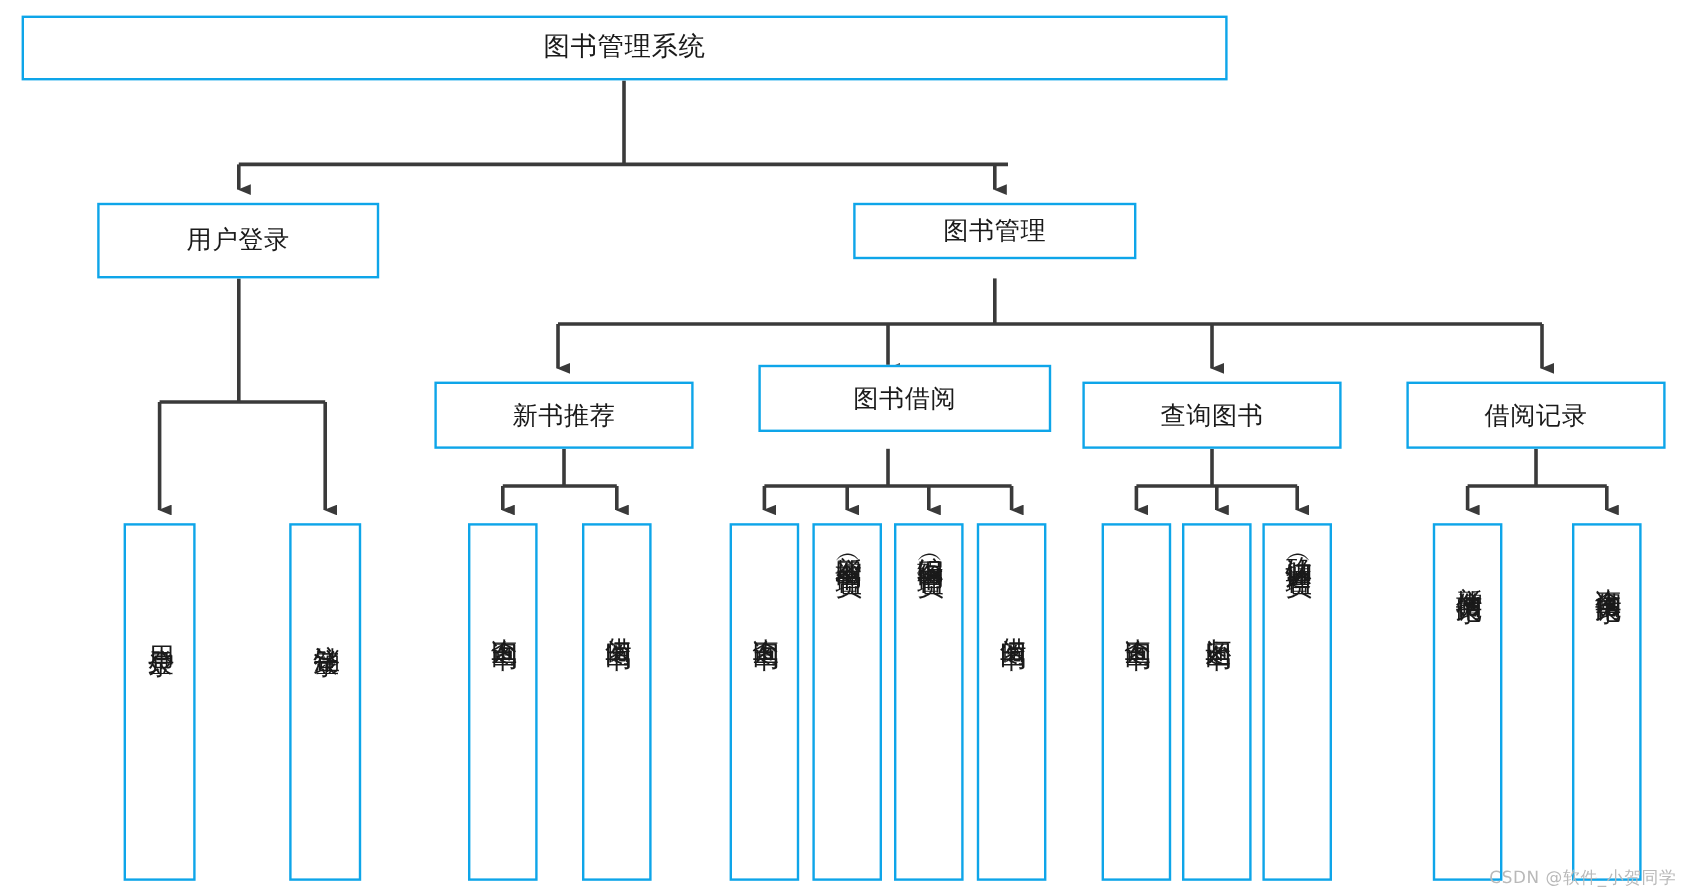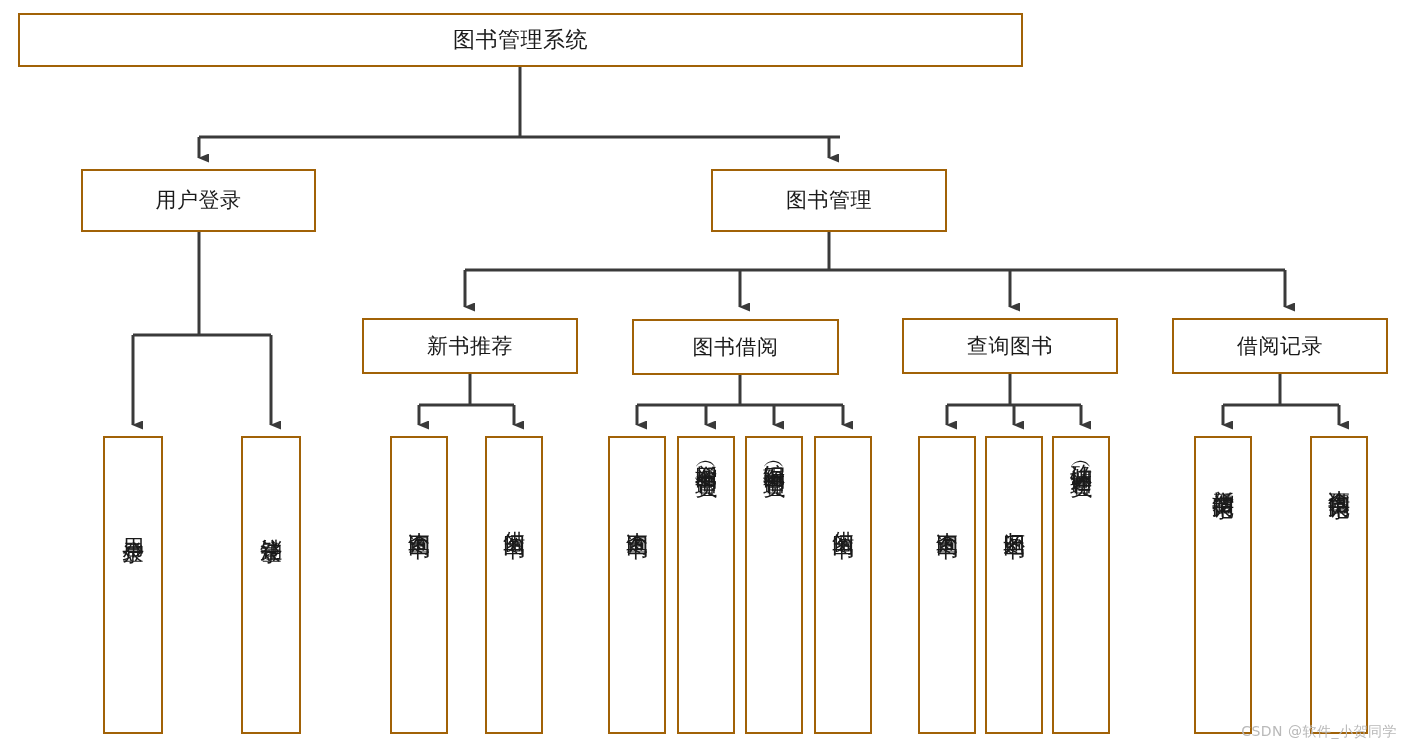--- a/index.html
+++ b/index.html
@@ -23,21 +23,21 @@
     position: absolute;
     left: 0;
     top: 0;
     width: 1405px;
     height: 747px;
   }
   .node {
     position: absolute;
     box-sizing: border-box;
     background: #ffffff;
-    border: 2px solid #a16207;
+    border: 2px solid #0ea5e9;
     display: flex;
     align-items: center;
     justify-content: center;
     color: #1a1a1a;
   }
   .node .label {
     display: block;
     text-align: center;
     line-height: 1.18;
     letter-spacing: 0.5px;
@@ -127,28 +127,28 @@
     </g>
   </svg>
 
   <div class="node root" style="left:18px; top:13px; width:1005px; height:54px;">
     <span class="label">图书管理系统</span>
   </div>
 
   <div class="node horizontal" style="left:81px; top:169px; width:235px; height:63px;">
     <span class="label">用户登录</span>
   </div>
-  <div class="node horizontal" style="left:711px; top:169px; width:236px; height:63px;">
+  <div class="node horizontal" style="left:711px; top:169px; width:236px; height:47px;">
     <span class="label">图书管理</span>
   </div>
 
   <div class="node horizontal" style="left:362px; top:318px; width:216px; height:56px;">
     <span class="label">新书推荐</span>
   </div>
-  <div class="node horizontal" style="left:632px; top:319px; width:207px; height:56px;">
+  <div class="node horizontal" style="left:632px; top:304px; width:244px; height:56px;">
     <span class="label">图书借阅</span>
   </div>
   <div class="node horizontal" style="left:902px; top:318px; width:216px; height:56px;">
     <span class="label">查询图书</span>
   </div>
   <div class="node horizontal" style="left:1172px; top:318px; width:216px; height:56px;">
     <span class="label">借阅记录</span>
   </div>
 
   <div class="node leaf" style="left:103px; top:436px; width:60px; height:298px; padding-top:82px;">

